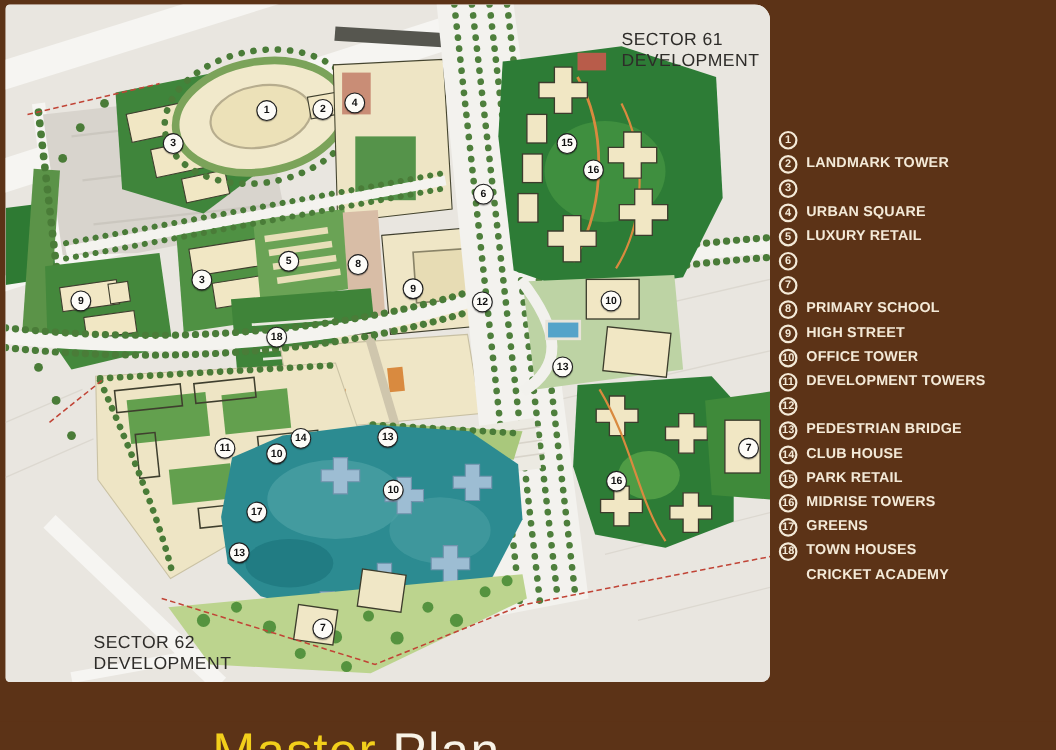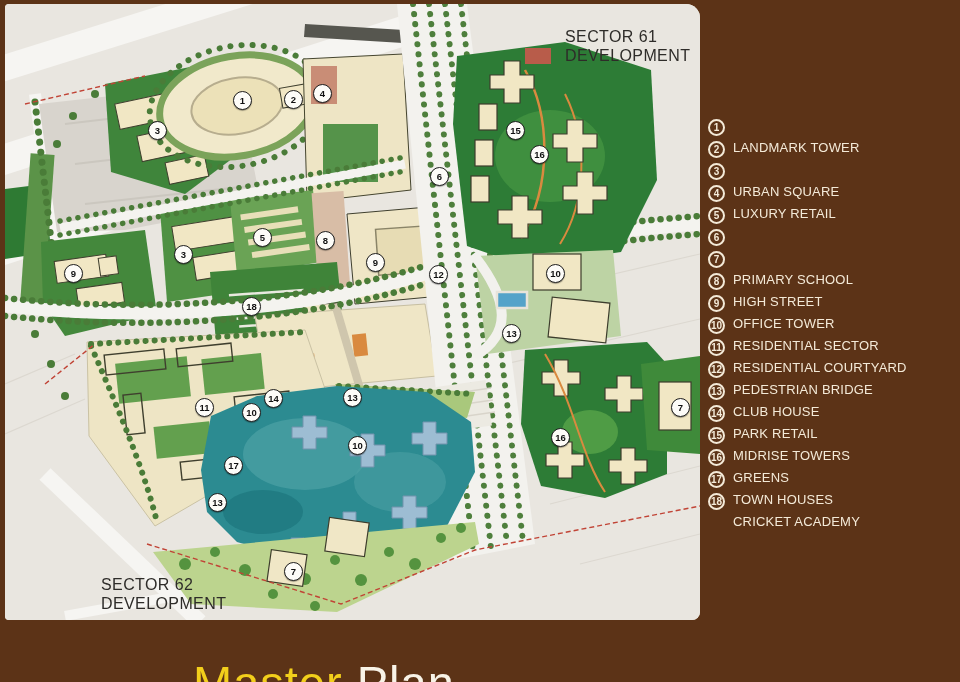--- a/index.html
+++ b/index.html
@@ -31,21 +31,21 @@
   }
   .legend-item{
     display:flex;align-items:center;height:22px;
   }
   .legend-num{
     flex:0 0 17px;width:17px;height:17px;border:2px solid #f4ead8;border-radius:50%;
     box-sizing:border-box;color:#f4ead8;font-size:10px;font-weight:bold;
     display:flex;align-items:center;justify-content:center;margin-right:8px;
   }
   .legend-label{
-    color:#f4ead8;font-size:13px;font-weight:normal;letter-spacing:.2px;white-space:nowrap;margin-top:40px;
+    color:#f4ead8;font-size:13px;font-weight:bold;letter-spacing:.2px;white-space:nowrap;margin-top:40px;
   }
   
   .title-bar{
     position:absolute;left:0;top:656px;width:960px;height:62px;background:#5c3317;
   }
   .page-title{
     position:absolute;left:193px;top:-1px;font-size:47px;font-weight:400;letter-spacing:1px;
   }
   .title-w1{color:#f2cf1b;}
   .title-w2{color:#f8f3e7;}
@@ -259,21 +259,21 @@
         <circle cx="52" cy="140" r="4"></circle>
       <circle cx="30" cy="330" r="4"></circle>
         <circle cx="46" cy="360" r="4"></circle>
         <circle cx="60" cy="392" r="4"></circle>
     </g>
   </svg>
 
   <div id="map-overlay">
       <div class="sector-label" style="left: 560px; top: 24px;">SECTOR 61
 DEVELOPMENT</div>
-      <div class="sector-label" style="left: 96px; top: 572px;">SECTOR 62
+      <div class="sector-label" style="left: 80px; top: 572px;">SECTOR 62
 DEVELOPMENT</div>
       <div class="map-marker" style="left: 237px; top: 96px;">1</div>
       <div class="map-marker" style="left: 288px; top: 95px;">2</div>
       <div class="map-marker" style="left: 317px; top: 89px;">4</div>
       <div class="map-marker" style="left: 152px; top: 126px;">3</div>
       <div class="map-marker" style="left: 434px; top: 172px;">6</div>
       <div class="map-marker" style="left: 510px; top: 126px;">15</div>
       <div class="map-marker" style="left: 534px; top: 150px;">16</div>
       <div class="map-marker" style="left: 178px; top: 250px;">3</div>
       <div class="map-marker" style="left: 68px; top: 269px;">9</div>
@@ -326,25 +326,24 @@
     <div class="legend-item">
       <span class="legend-num">8</span>
       <span class="legend-label">HIGH STREET</span>
     </div>
     <div class="legend-item">
       <span class="legend-num">9</span>
       <span class="legend-label">OFFICE TOWER</span>
     </div>
     <div class="legend-item">
       <span class="legend-num">10</span>
-      <span class="legend-label">RESIDENTIAL SECTOR</span>
+      <span class="legend-label">DEVELOPMENT TOWERS</span>
     </div>
     <div class="legend-item">
       <span class="legend-num">11</span>
-      <span class="legend-label">RESIDENTIAL COURTYARD</span>
     </div>
     <div class="legend-item">
       <span class="legend-num">12</span>
       <span class="legend-label">PEDESTRIAN BRIDGE</span>
     </div>
     <div class="legend-item">
       <span class="legend-num">13</span>
       <span class="legend-label">CLUB HOUSE</span>
     </div>
     <div class="legend-item">

